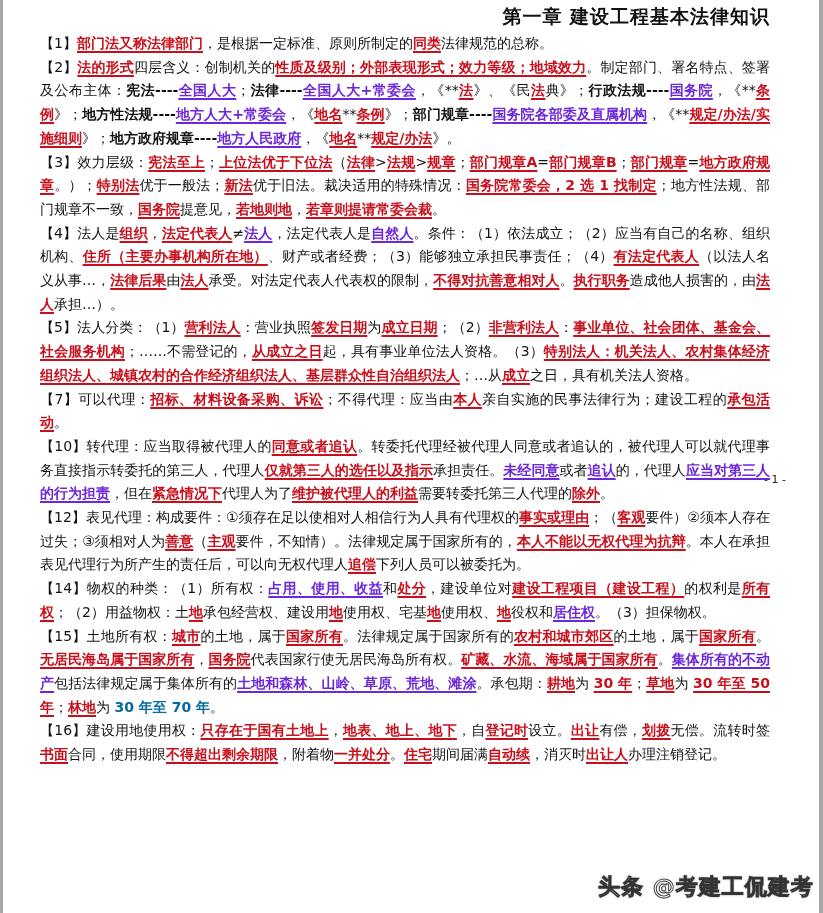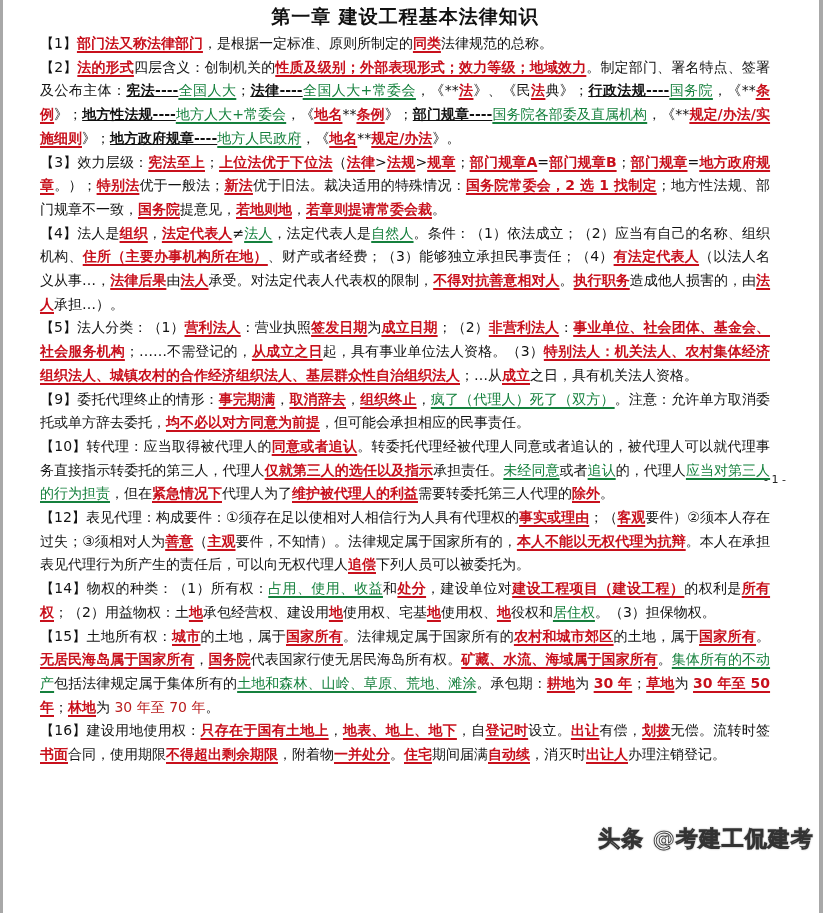--- a/index.html
+++ b/index.html
@@ -1,50 +1,50 @@
 <!DOCTYPE html>
 <html><head>
 <meta charset="utf-8">
 <style>
   html, body { margin: 0; padding: 0; background: #ffffff; }
   body { width: 823px; height: 913px; overflow: hidden; position: relative;
          font-family: "DejaVu Sans", "Liberation Sans", sans-serif; }
   .frame-left { position: absolute; left: 0; top: 0; width: 3px; height: 913px; background: #a8a8a8; }
   .frame-right { position: absolute; right: 0; top: 0; width: 4px; height: 913px; background: #a8a8a8; }
   .page { position: absolute; left: 40px; top: 4px; width: 730px; }
-  .title { text-align: center; font-size: 19px; font-weight: bold; color: #111;
+  .title { text-align: right; font-size: 19px; font-weight: bold; color: #111;
            letter-spacing: 1px; margin: 0 0 4px 0; line-height: 24px; }
   .para { font-size: 14px; line-height: 23.7px; color: #111; margin: 0; text-align: justify;
           word-break: break-all; }
   .r { color: #c8101c; font-weight: bold; text-decoration: underline; text-decoration-thickness: 2px;
        text-underline-offset: 3px; }
-  .b { color: #15803d; font-weight: normal; text-decoration: underline; text-decoration-thickness: 2px;
+  .b { color: #6d28d9; font-weight: bold; text-decoration: underline; text-decoration-thickness: 2px;
        text-underline-offset: 3px; }
-  .rn { color: #b91c1c; font-weight: normal; }
-  .k { font-weight: bold; text-decoration: underline; }
+  .rn { color: #0369a1; font-weight: bold; }
+  .k { font-weight: bold; }
   .page-num { position: absolute; left: 764px; top: 473px; font-size: 11px; color: #222; }
-  .watermark { position: absolute; left: 598px; top: 824px; font-size: 22px; color: #ffffff;
+  .watermark { position: absolute; left: 598px; top: 872px; font-size: 22px; color: #ffffff;
                -webkit-text-stroke: 0.8px #333; text-shadow: 0 0 2px rgba(0,0,0,0.6);
                letter-spacing: 1px; font-weight: bold; }
 </style>
 </head>
 <body>
 
 <div class="frame-left"></div>
 <div class="frame-right"></div>
 
 <div class="page">
   <h1 class="title">第一章  建设工程基本法律知识</h1>
   <div id="paragraphs">
       <p class="para"><span>【1】</span><span class="r">部门法又称法律部门</span><span>，是根据一定标准、原则所制定的</span><span class="r">同类</span><span>法律规范的总称。</span></p>
       <p class="para"><span>【2】</span><span class="r">法的形式</span><span>四层含义：创制机关的</span><span class="r">性质及级别；外部表现形式；效力等级；地域效力</span><span>。制定部门、署名特点、签署及公布主体：</span><span class="k">宪法----</span><span class="b">全国人大</span><span>；</span><span class="k">法律----</span><span class="b">全国人大+常委会</span><span>，《**</span><span class="r">法</span><span>》、《民</span><span class="r">法</span><span>典》；</span><span class="k">行政法规----</span><span class="b">国务院</span><span>，《**</span><span class="r">条例</span><span>》；</span><span class="k">地方性法规----</span><span class="b">地方人大+常委会</span><span>，《</span><span class="r">地名</span><span>**</span><span class="r">条例</span><span>》；</span><span class="k">部门规章----</span><span class="b">国务院各部委及直属机构</span><span>，《**</span><span class="r">规定/办法/实施细则</span><span>》；</span><span class="k">地方政府规章----</span><span class="b">地方人民政府</span><span>，《</span><span class="r">地名</span><span>**</span><span class="r">规定/办法</span><span>》。</span></p>
       <p class="para"><span>【3】效力层级：</span><span class="r">宪法至上</span><span>；</span><span class="r">上位法优于下位法</span><span>（</span><span class="r">法律</span><span>&gt;</span><span class="r">法规</span><span>&gt;</span><span class="r">规章</span><span>；</span><span class="r">部门规章A</span><span>=</span><span class="r">部门规章B</span><span>；</span><span class="r">部门规章</span><span>=</span><span class="r">地方政府规章</span><span>。）；</span><span class="r">特别法</span><span>优于一般法；</span><span class="r">新法</span><span>优于旧法。裁决适用的特殊情况：</span><span class="r">国务院常委会，2 选 1 找制定</span><span>；地方性法规、部门规章不一致，</span><span class="r">国务院</span><span>提意见，</span><span class="r">若地则地</span><span>，</span><span class="r">若章则提请常委会裁</span><span>。</span></p>
       <p class="para"><span>【4】法人是</span><span class="r">组织</span><span>，</span><span class="r">法定代表人</span><span>≠</span><span class="b">法人</span><span>，法定代表人是</span><span class="b">自然人</span><span>。条件：（1）依法成立；（2）应当有自己的名称、组织机构、</span><span class="r">住所（主要办事机构所在地）</span><span>、财产或者经费；（3）能够独立承担民事责任；（4）</span><span class="r">有法定代表人</span><span>（以法人名义从事…，</span><span class="r">法律后果</span><span>由</span><span class="r">法人</span><span>承受。对法定代表人代表权的限制，</span><span class="r">不得对抗善意相对人</span><span>。</span><span class="r">执行职务</span><span>造成他人损害的，由</span><span class="r">法人</span><span>承担…）。</span></p>
       <p class="para"><span>【5】法人分类：（1）</span><span class="r">营利法人</span><span>：营业执照</span><span class="r">签发日期</span><span>为</span><span class="r">成立日期</span><span>；（2）</span><span class="r">非营利法人</span><span>：</span><span class="r">事业单位、社会团体、基金会、社会服务机构</span><span>；……不需登记的，</span><span class="r">从成立之日</span><span>起，具有事业单位法人资格。（3）</span><span class="r">特别法人：机关法人、农村集体经济组织法人、城镇农村的合作经济组织法人、基层群众性自治组织法人</span><span>；…从</span><span class="r">成立</span><span>之日，具有机关法人资格。</span></p>
-      <p class="para"><span>【9】委托代理终止的情形：</span><span class="r">事完期满</span><span>，</span><span class="r">取消辞去</span><span>，</span><span class="r">组织终止</span><span>，</span><span class="b">疯了（代理人）死了（双方）</span><span>。注意：允许单方取消委托或单方辞去委托，</span><span class="r">均不必以对方同意为前提</span><span>，但可能会承担相应的民事责任。</span></p>
+      <p class="para"><span>【7】可以代理：</span><span class="r">招标、材料设备采购、诉讼</span><span>；不得代理：应当由</span><span class="r">本人</span><span>亲自实施的民事法律行为；建设工程的</span><span class="r">承包活动</span><span>。</span></p>
       <p class="para"><span>【10】转代理：应当取得被代理人的</span><span class="r">同意或者追认</span><span>。转委托代理经被代理人同意或者追认的，被代理人可以就代理事务直接指示转委托的第三人，代理人</span><span class="r">仅就第三人的选任以及指示</span><span>承担责任。</span><span class="b">未经同意</span><span>或者</span><span class="b">追认</span><span>的，代理人</span><span class="b">应当对第三人的行为担责</span><span>，但在</span><span class="r">紧急情况下</span><span>代理人为了</span><span class="r">维护被代理人的利益</span><span>需要转委托第三人代理的</span><span class="r">除外</span><span>。</span></p>
       <p class="para"><span>【12】表见代理：构成要件：①须存在足以使相对人相信行为人具有代理权的</span><span class="r">事实或理由</span><span>；（</span><span class="r">客观</span><span>要件）②须本人存在过失；③须相对人为</span><span class="r">善意</span><span>（</span><span class="r">主观</span><span>要件，不知情）。法律规定属于国家所有的，</span><span class="r">本人不能以无权代理为抗辩</span><span>。本人在承担表见代理行为所产生的责任后，可以向无权代理人</span><span class="r">追偿</span><span>下列人员可以被委托为。</span></p>
       <p class="para"><span>【14】物权的种类：（1）所有权：</span><span class="b">占用、使用、收益</span><span>和</span><span class="r">处分</span><span>，建设单位对</span><span class="r">建设工程项目（建设工程）</span><span>的权利是</span><span class="r">所有权</span><span>；（2）用益物权：土</span><span class="r">地</span><span>承包经营权、建设用</span><span class="r">地</span><span>使用权、宅基</span><span class="r">地</span><span>使用权、</span><span class="r">地</span><span>役权和</span><span class="b">居住权</span><span>。（3）担保物权。</span></p>
       <p class="para"><span>【15】土地所有权：</span><span class="r">城市</span><span>的土地，属于</span><span class="r">国家所有</span><span>。法律规定属于国家所有的</span><span class="r">农村和城市郊区</span><span>的土地，属于</span><span class="r">国家所有</span><span>。</span><span class="r">无居民海岛属于国家所有</span><span>，</span><span class="r">国务院</span><span>代表国家行使无居民海岛所有权。</span><span class="r">矿藏、水流、海域属于国家所有</span><span>。</span><span class="b">集体所有的不动产</span><span>包括法律规定属于集体所有的</span><span class="b">土地和森林、山岭、草原、荒地、滩涂</span><span>。承包期：</span><span class="r">耕地</span><span>为 </span><span class="r">30 年</span><span>；</span><span class="r">草地</span><span>为 </span><span class="r">30 年至 50 年</span><span>；</span><span class="r">林地</span><span>为 </span><span class="rn">30 年至 70 年</span><span>。</span></p>
       <p class="para"><span>【16】建设用地使用权：</span><span class="r">只存在于国有土地上</span><span>，</span><span class="r">地表、地上、地下</span><span>，自</span><span class="r">登记时</span><span>设立。</span><span class="r">出让</span><span>有偿，</span><span class="r">划拨</span><span>无偿。流转时签</span><span class="r">书面</span><span>合同，使用期限</span><span class="r">不得超出剩余期限</span><span>，附着物</span><span class="r">一并处分</span><span>。</span><span class="r">住宅</span><span>期间届满</span><span class="r">自动续</span><span>，消灭时</span><span class="r">出让人</span><span>办理注销登记。</span></p>
     </div>
 </div>
 
 <div class="page-num">- 1 -</div>
 <div class="watermark">头条 @考建工侃建考</div>

